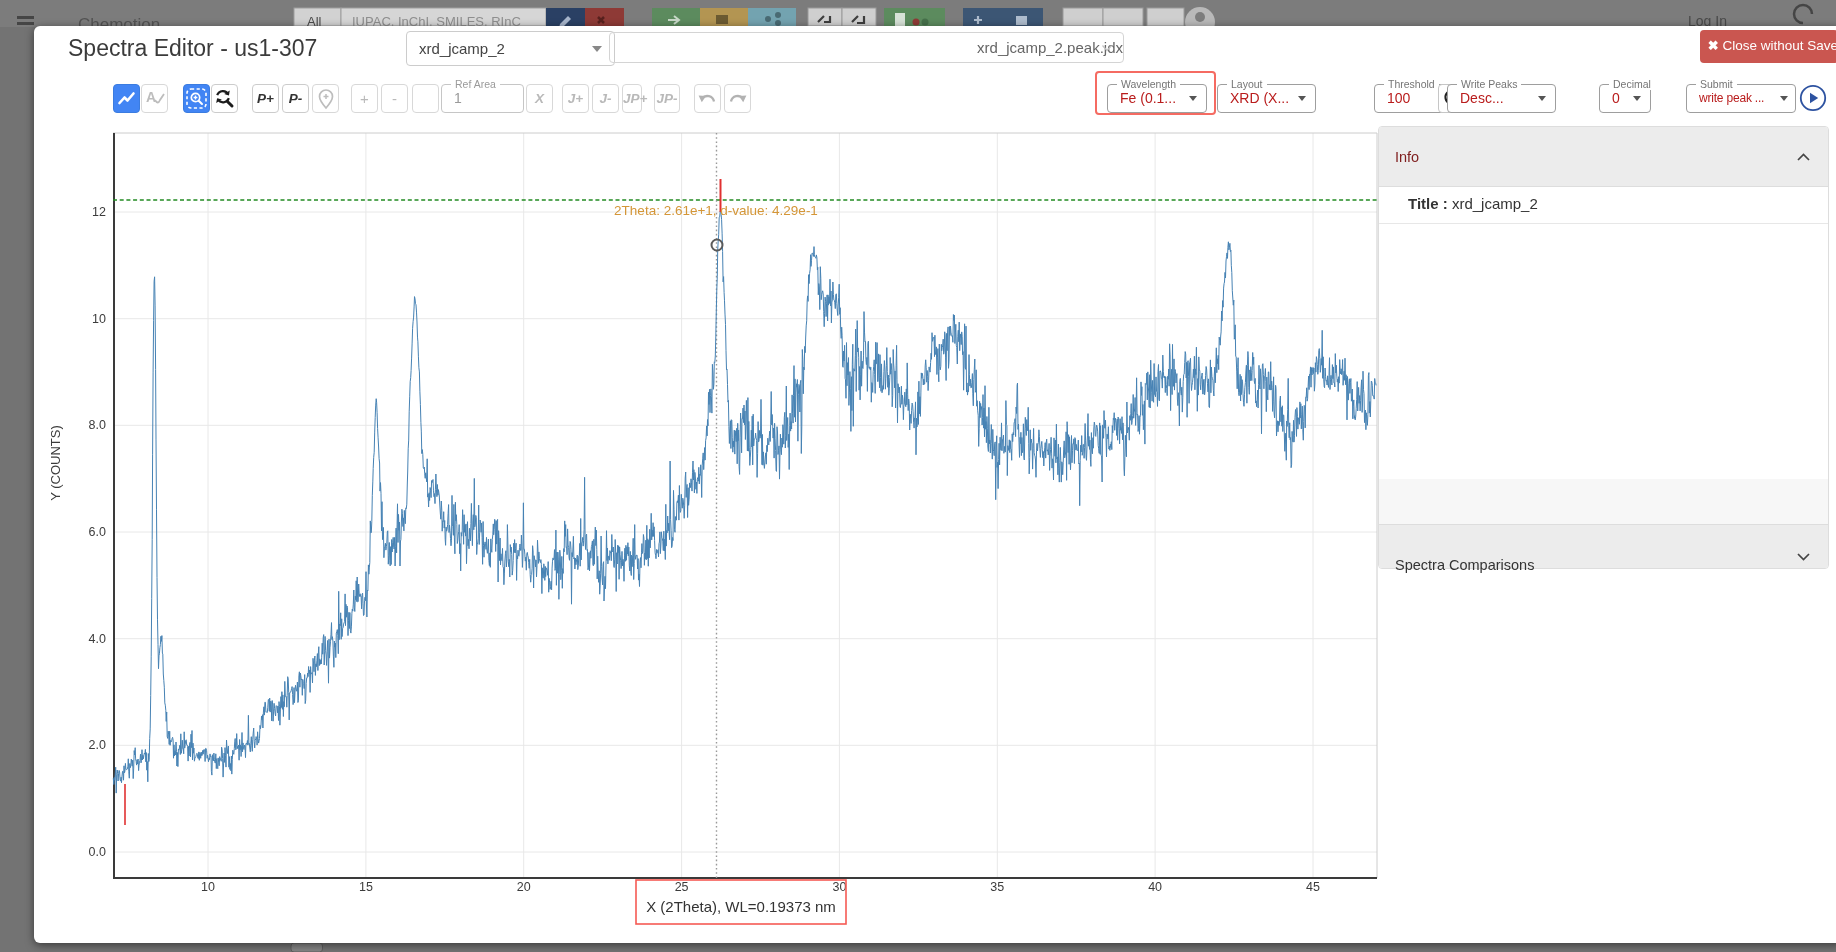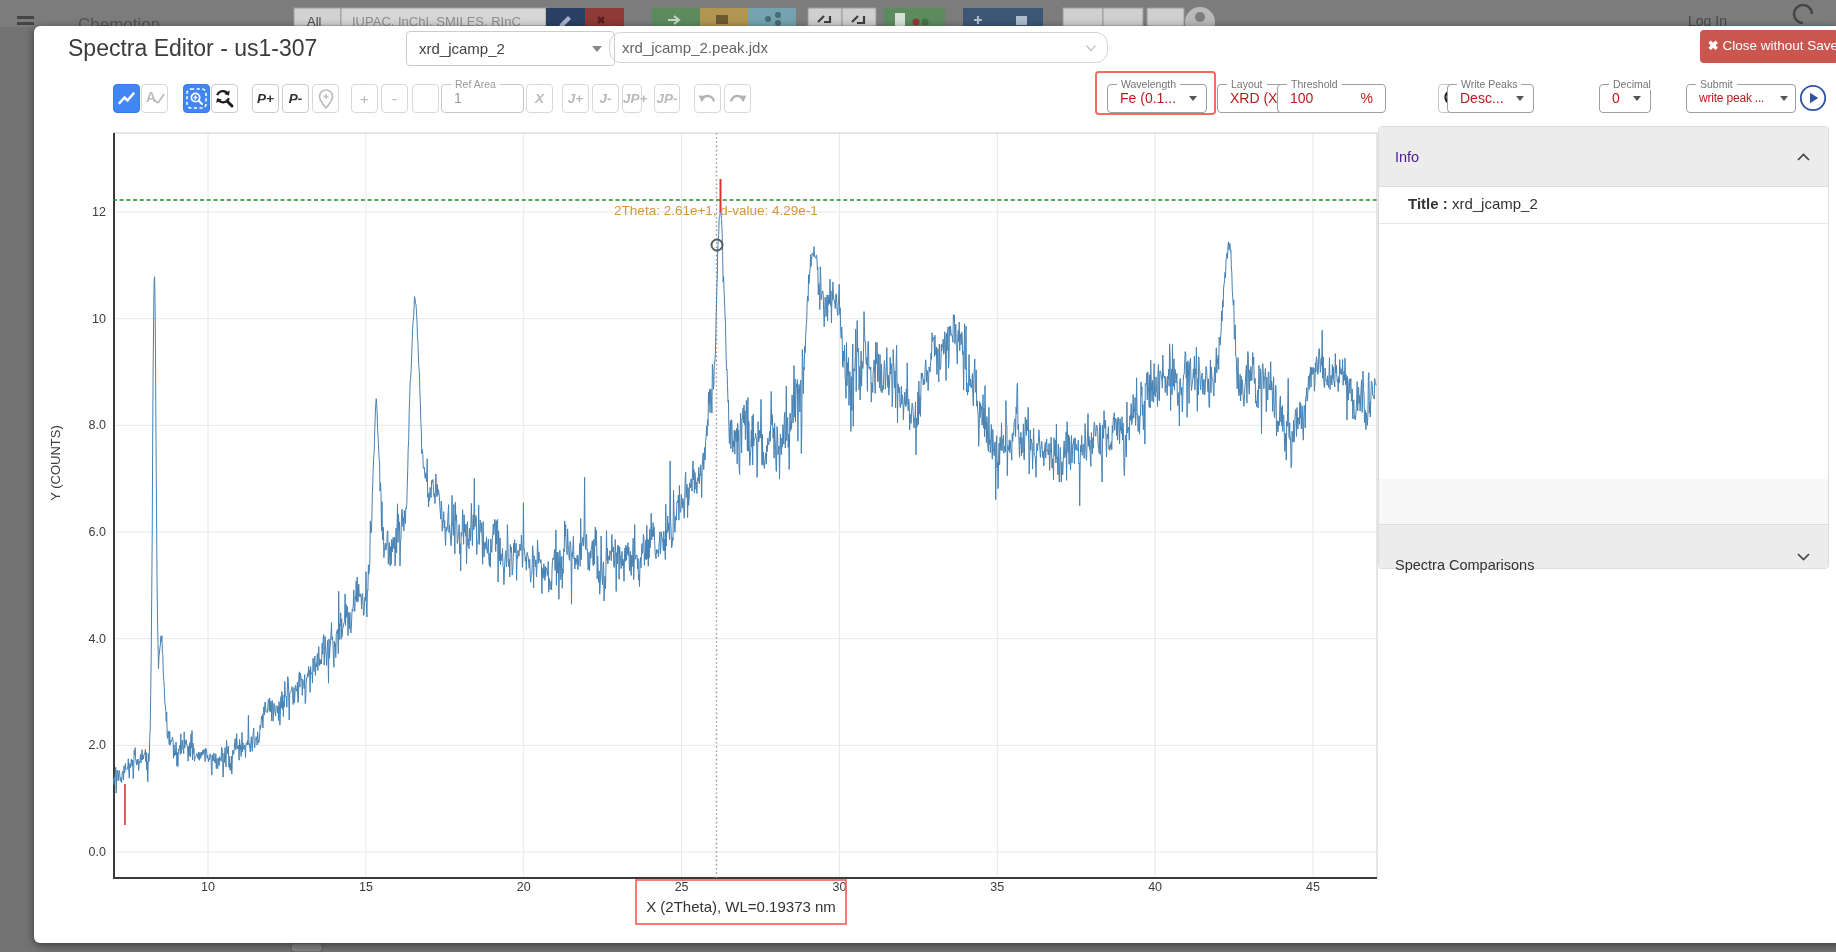--- a/index.html
+++ b/index.html
@@ -8,22 +8,22 @@
   .backdrop{position:absolute;inset:0;background:#737373;}
   .bd{position:absolute;}
   .modal{position:absolute;left:8px;top:26px;width:1808px;height:917px;
          background:#fff;border-radius:6px;box-shadow:0 2px 9px rgba(0,0,0,0.5);margin-left:26px;}
   .m{position:absolute;}
   .ttl{left:34px;top:9px;font-size:23px;color:#3b3b3b;}
   .sel1{left:372px;top:5px;width:195px;height:33px;border:1px solid #ccc;border-radius:4px;
         font-size:15px;color:#444;line-height:33px;padding-left:12px;}
   .sel1 .car{position:absolute;right:12px;top:14px;width:0;height:0;
         border-left:5px solid transparent;border-right:5px solid transparent;border-top:6px solid #888;}
-  .sel2{left:575px;top:6px;width:485px;height:29px;border:1px solid #d4d4d4;border-radius:12px;
-        font-size:15px;color:#666;line-height:29px;padding-left:12px;}
+  .sel2{left:575px;top:6px;width:485px;height:29px;border:1px solid #d4d4d4;border-radius:4px;
+        font-size:15px;color:#666;line-height:29px;padding-left:28px;text-align:right;}
   .closebtn{left:1666px;top:4px;width:138px;height:33px;background:#ca5650;border-radius:4px;
         color:#fff;font-size:13.5px;text-align:right;line-height:31px;}
   .tbtn{position:absolute;top:57.5px;width:27px;height:29px;background:#fff;
         border:1px solid #ccc;border-radius:4px;box-sizing:border-box;
         font-size:13px;color:#333;text-align:center;line-height:27px;}
   .tbtn.dis{border-color:#d8d8d8;color:#b9b9b9;}
   .tbtn.blue{background:#4285f4;border-color:#3b7ce0;}
   .pit{font-style:italic;font-weight:bold;font-size:13.5px;}
   .fs{position:absolute;top:58px;height:29px;border:1px solid #9e9e9e;border-radius:4px;
       box-sizing:border-box;background:#fff;text-decoration:underline;}
@@ -159,39 +159,39 @@
   <div class="m fs" style="left:1073px;width:100px">
       <span class="lg">Wavelength</span>
       <span class="val">Fe (0.1...</span>
       <span class="car"></span>
     </div>
   <div class="m fs" style="left:1183px;width:99px">
       <span class="lg">Layout</span>
       <span class="val">XRD (X...</span>
       <span class="car"></span>
     </div>
-  <div class="m fs" style="left:1243px;width:109px">
+  <div class="m fs" style="left:1340px;width:109px">
       <span class="lg">Threshold</span>
       <span class="val">100</span>
       <span class="val" style="left:auto;right:12px">%</span>
     </div>
   <div class="m tbtn" style="left:1404px;border-color:#c6c6c6">
     <svg width="22" height="22" viewBox="0 0 24 24" style="margin-top:2px">
         <path d="M18.3 7.5 A7.2 7.2 0 1 0 19.2 12" stroke="#222" stroke-width="2.3" fill="none"></path>
         <path d="M19.5 3.5 V8 H15" stroke="#222" stroke-width="2.3" fill="none"></path>
       </svg>
   </div>
   <div class="m tbtn" style="left:1432px;border-color:#c6c6c6">
     <svg width="22" height="22" viewBox="0 0 24 24" style="margin-top:2px">
       <circle cx="11" cy="8" r="3.2" fill="none" stroke="#222" stroke-width="2"></circle>
       <path d="M5 19 C5 14.5 8 13 11 13 C12.5 13 14 13.4 15.2 14.2" fill="none" stroke="#222" stroke-width="2"></path>
       <path d="M14.5 17.5 l2 2 L20.5 15.5" fill="none" stroke="#222" stroke-width="2"></path>
     </svg>
   </div>
-  <div class="m fs" style="left:1413px;width:87px">
+  <div class="m fs" style="left:1413px;width:109px">
       <span class="lg">Write Peaks</span>
       <span class="val">Desc...</span>
       <span class="car"></span>
     </div>
   <div class="m fs" style="left:1565px;width:52px">
       <span class="lg">Decimal</span>
       <span class="val">0</span>
       <span class="car"></span>
     </div>
   <div class="m fs" style="left:1652px;width:110px">
@@ -264,21 +264,21 @@
     <circle cx="683" cy="219" r="5.5" fill="none" stroke="#5a5a5a" stroke-width="2"></circle>
 
     <text x="682" y="189" font-size="13.5" fill="#d49637" text-anchor="middle">2Theta: 2.61e+1, d-value: 4.29e-1</text>
 
     <rect x="602" y="854" width="210" height="44" fill="none" stroke="#f55a54" stroke-width="1.6"></rect>
     <text x="707" y="886" font-size="15" fill="#333" text-anchor="middle">X (2Theta), WL=0.19373 nm</text>
   </svg>
 
   <div class="m" style="left:1344px;top:100px;width:451px;height:443px;border:1px solid #ddd;border-radius:4px;box-sizing:border-box;background:#fff;">
     <div style="position:absolute;left:0;top:0;right:0;height:59px;background:#ececec;border-bottom:1px solid #ddd;border-radius:3px 3px 0 0;">
-      <span style="position:absolute;left:16px;top:22px;font-size:14.5px;color:#4c1d95;">Info</span>
+      <span style="position:absolute;left:16px;top:22px;font-size:14.5px;color:#7f1d1d;">Info</span>
       <svg style="position:absolute;right:18px;top:26px" width="13" height="8" viewBox="0 0 13 8">
           <path d="M1 7 L6.5 1.5 L12 7" stroke="#444" stroke-width="1.7" fill="none"></path>
         </svg>
     </div>
     <div style="position:absolute;left:0;top:60px;right:0;height:36px;border-bottom:1px solid #e7e7e7;">
       <span style="position:absolute;left:29px;top:8px;font-size:15px;color:#333;"><b>Title :</b> xrd_jcamp_2</span>
     </div>
     <div style="position:absolute;left:0;top:352px;right:0;height:45px;background:#f7f7f7;"></div>
     <div style="position:absolute;left:0;top:397px;right:0;bottom:0;background:#ececec;border-top:1px solid #ddd;border-radius:0 0 3px 3px;">
       <span style="position:absolute;left:16px;top:32px;font-size:14.5px;color:#333;">Spectra Comparisons</span>

